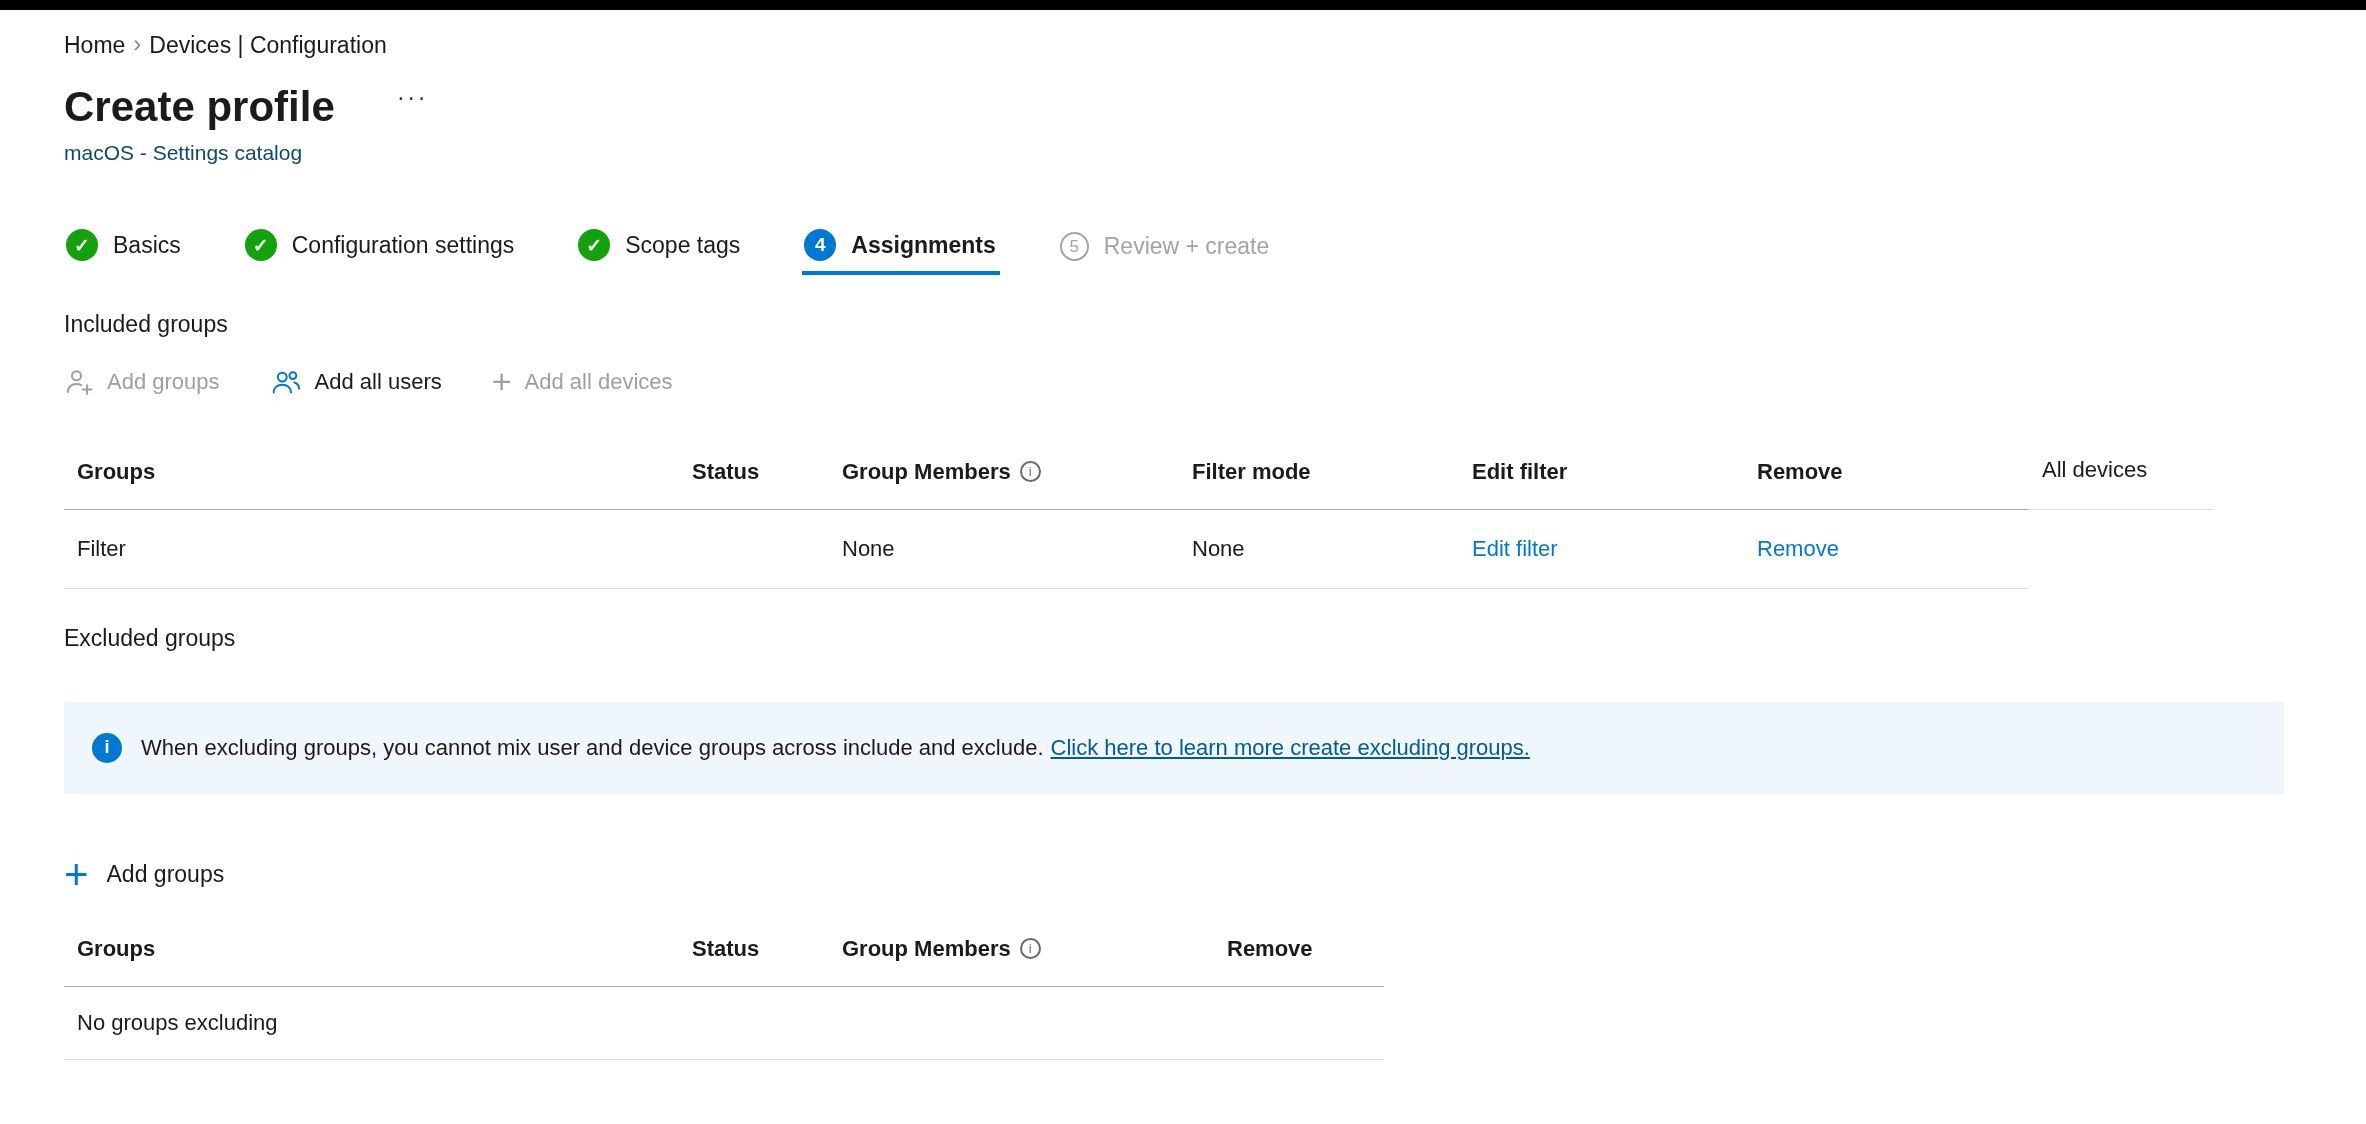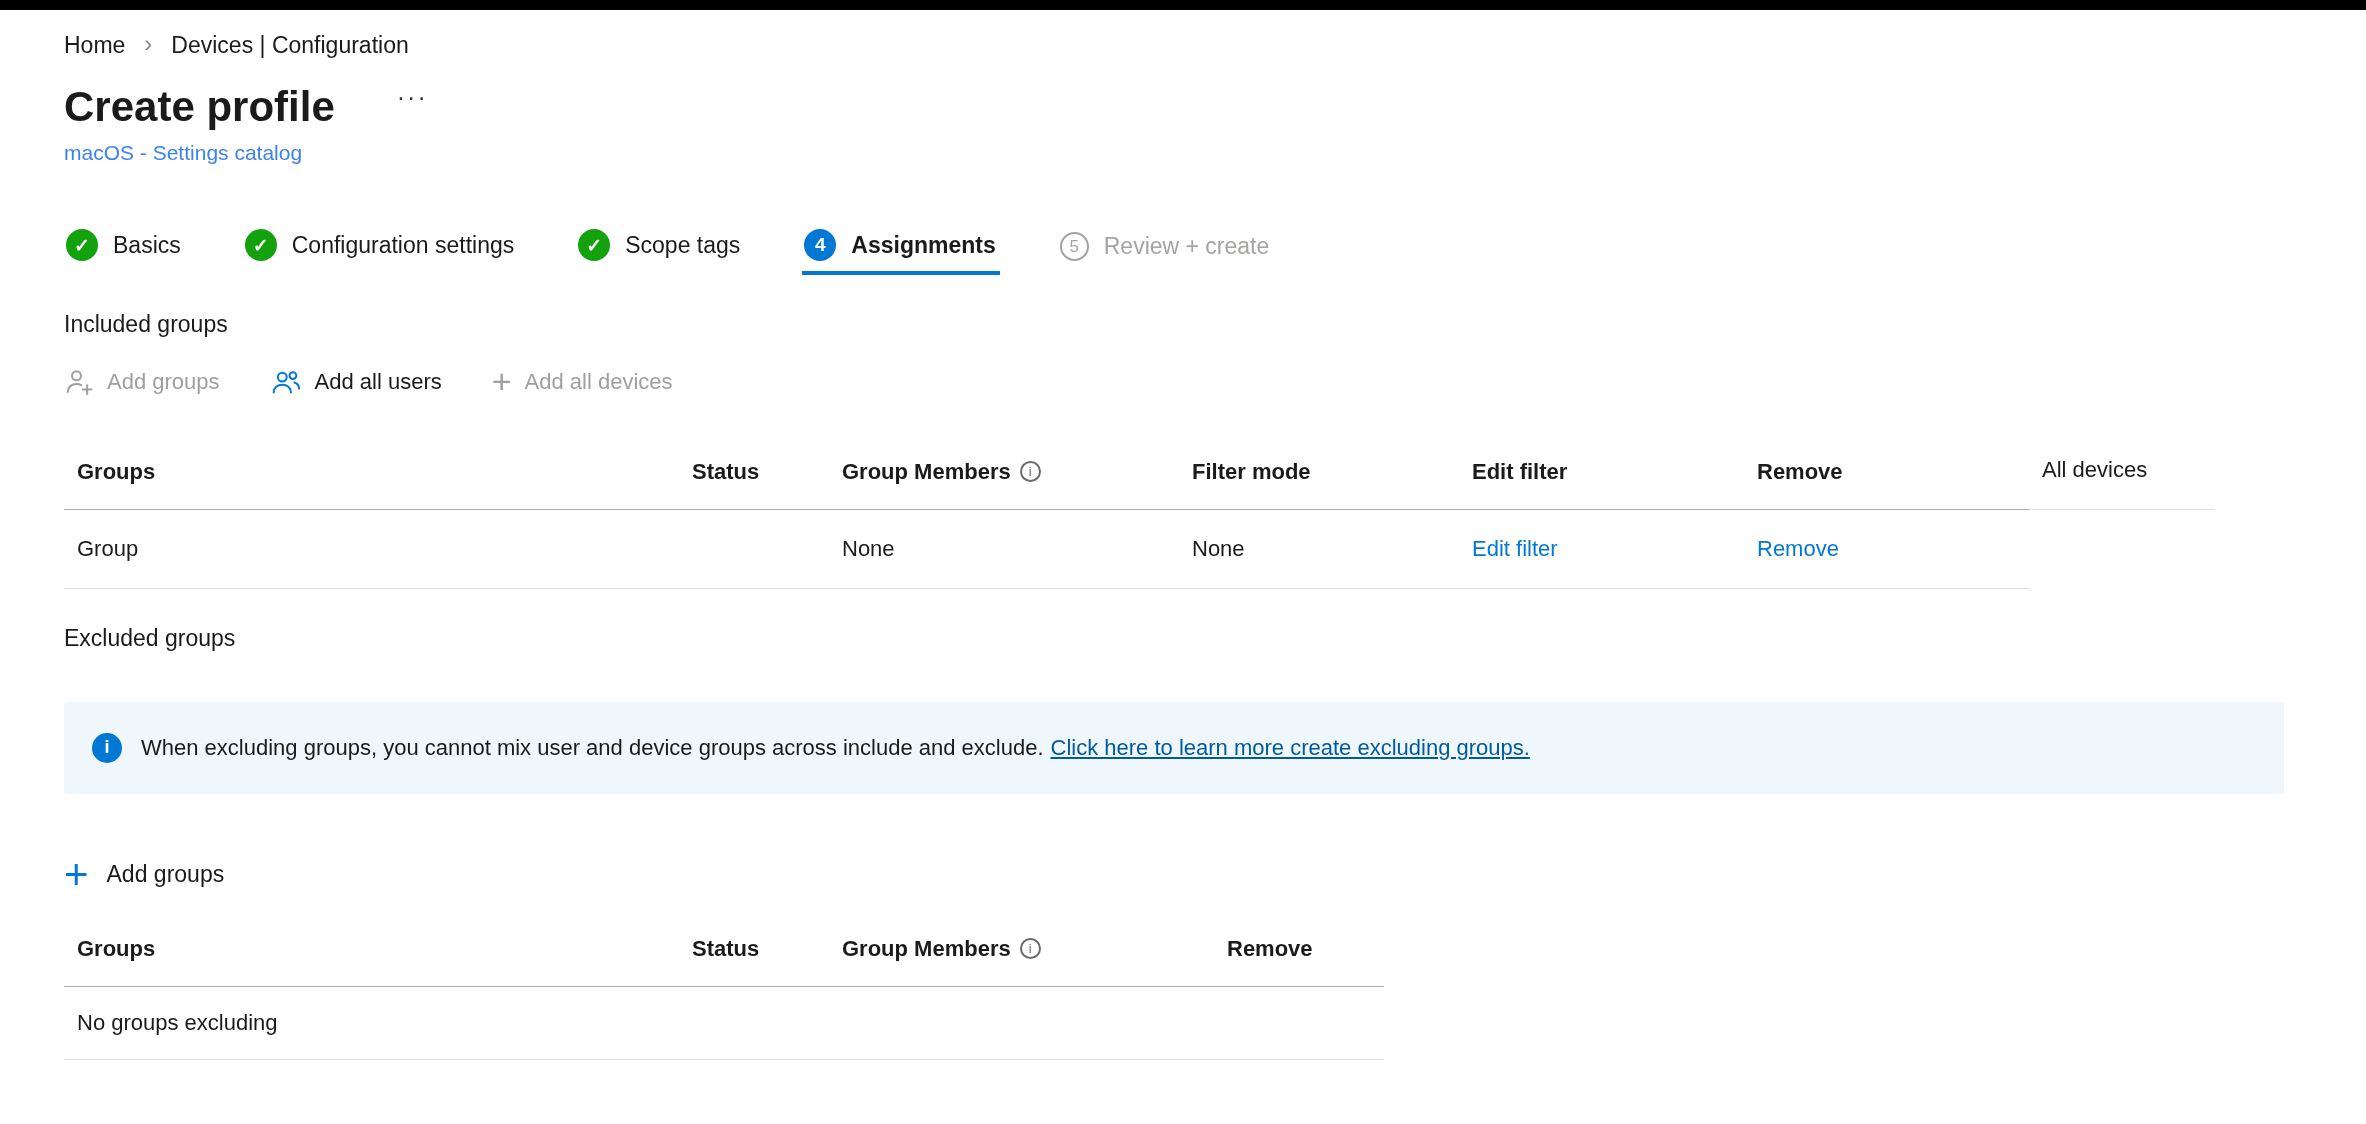--- a/index.html
+++ b/index.html
@@ -8,30 +8,30 @@
     width: 2366px; height: 1124px;
     background: #ffffff;
     font-family: "Liberation Sans", sans-serif;
     color: #1b1b1b;
     overflow: hidden;
   }
   .topbar { height: 10px; background: #000000; width: 100%; }
   .page { padding: 22px 64px 0 64px; }
 
   
-  .breadcrumb { display: flex; align-items: flex-start; gap: 19px; font-size: 23px; }
+  .breadcrumb { display: flex; align-items: flex-start; gap: 8px; font-size: 23px; }
   .crumb { color: #1b1b1b; text-decoration: none; cursor: pointer; }
   .crumb-sep { color: #8a8886; font-size: 24px; line-height: 1; }
 
   
   .title-row { display: flex; align-items: flex-start; margin-top: 24px; }
   .page-title { font-size: 42px; font-weight: 700; margin: 0; line-height: 1.15; }
   .ellipsis-btn { margin-left: 62px; background: none; border: none; color: #3b3b3b;
     font-size: 25px; letter-spacing: 2px; cursor: pointer; padding: 0; font-family: inherit; }
-  .subtitle { margin-top: 10px; font-size: 21px; color: #3b82f6; }
+  .subtitle { margin-top: 10px; font-size: 21px; color: #0c4a6e; }
 
   
   .wizard { display: flex; gap: 58px; margin-top: 64px; align-items: flex-end; }
   .step { display: flex; align-items: center; gap: 15px; padding: 0 4px 14px 2px;
     background: none; border: none; cursor: pointer; font-family: inherit; }
   .step.active { border-bottom: 4px solid #0078D4; padding-bottom: 10px; }
   .step-icon { width: 32px; height: 32px; border-radius: 50%;
     display: flex; align-items: center; justify-content: center; flex: 0 0 auto; }
   .step-icon.complete { background: #13A10E; color: #fff; font-size: 19px; font-weight: 700; }
   .step-icon.num-active { background: #0078D4; color: #fff; font-size: 19px; font-weight: 700; }
@@ -165,21 +165,21 @@
       <span>Group Members</span>
       <span class="info-outline">
           <span>i</span>
         </span>
     </div>
     <div class="th">Filter mode</div>
     <div class="th">Edit filter</div>
     <div class="th">Remove</div>
 
     <div class="td">All devices</div>
-    <div class="td">Group</div>
+    <div class="td">Filter</div>
     <div class="td"></div>
     <div class="td">None</div>
     <div class="td">None</div>
     <div class="td"><a class="tbl-link">Edit filter</a></div>
     <div class="td"><a class="tbl-link">Remove</a></div>
   </div>
 
   <div class="section-h">Excluded groups</div>
 
   <div class="banner">

